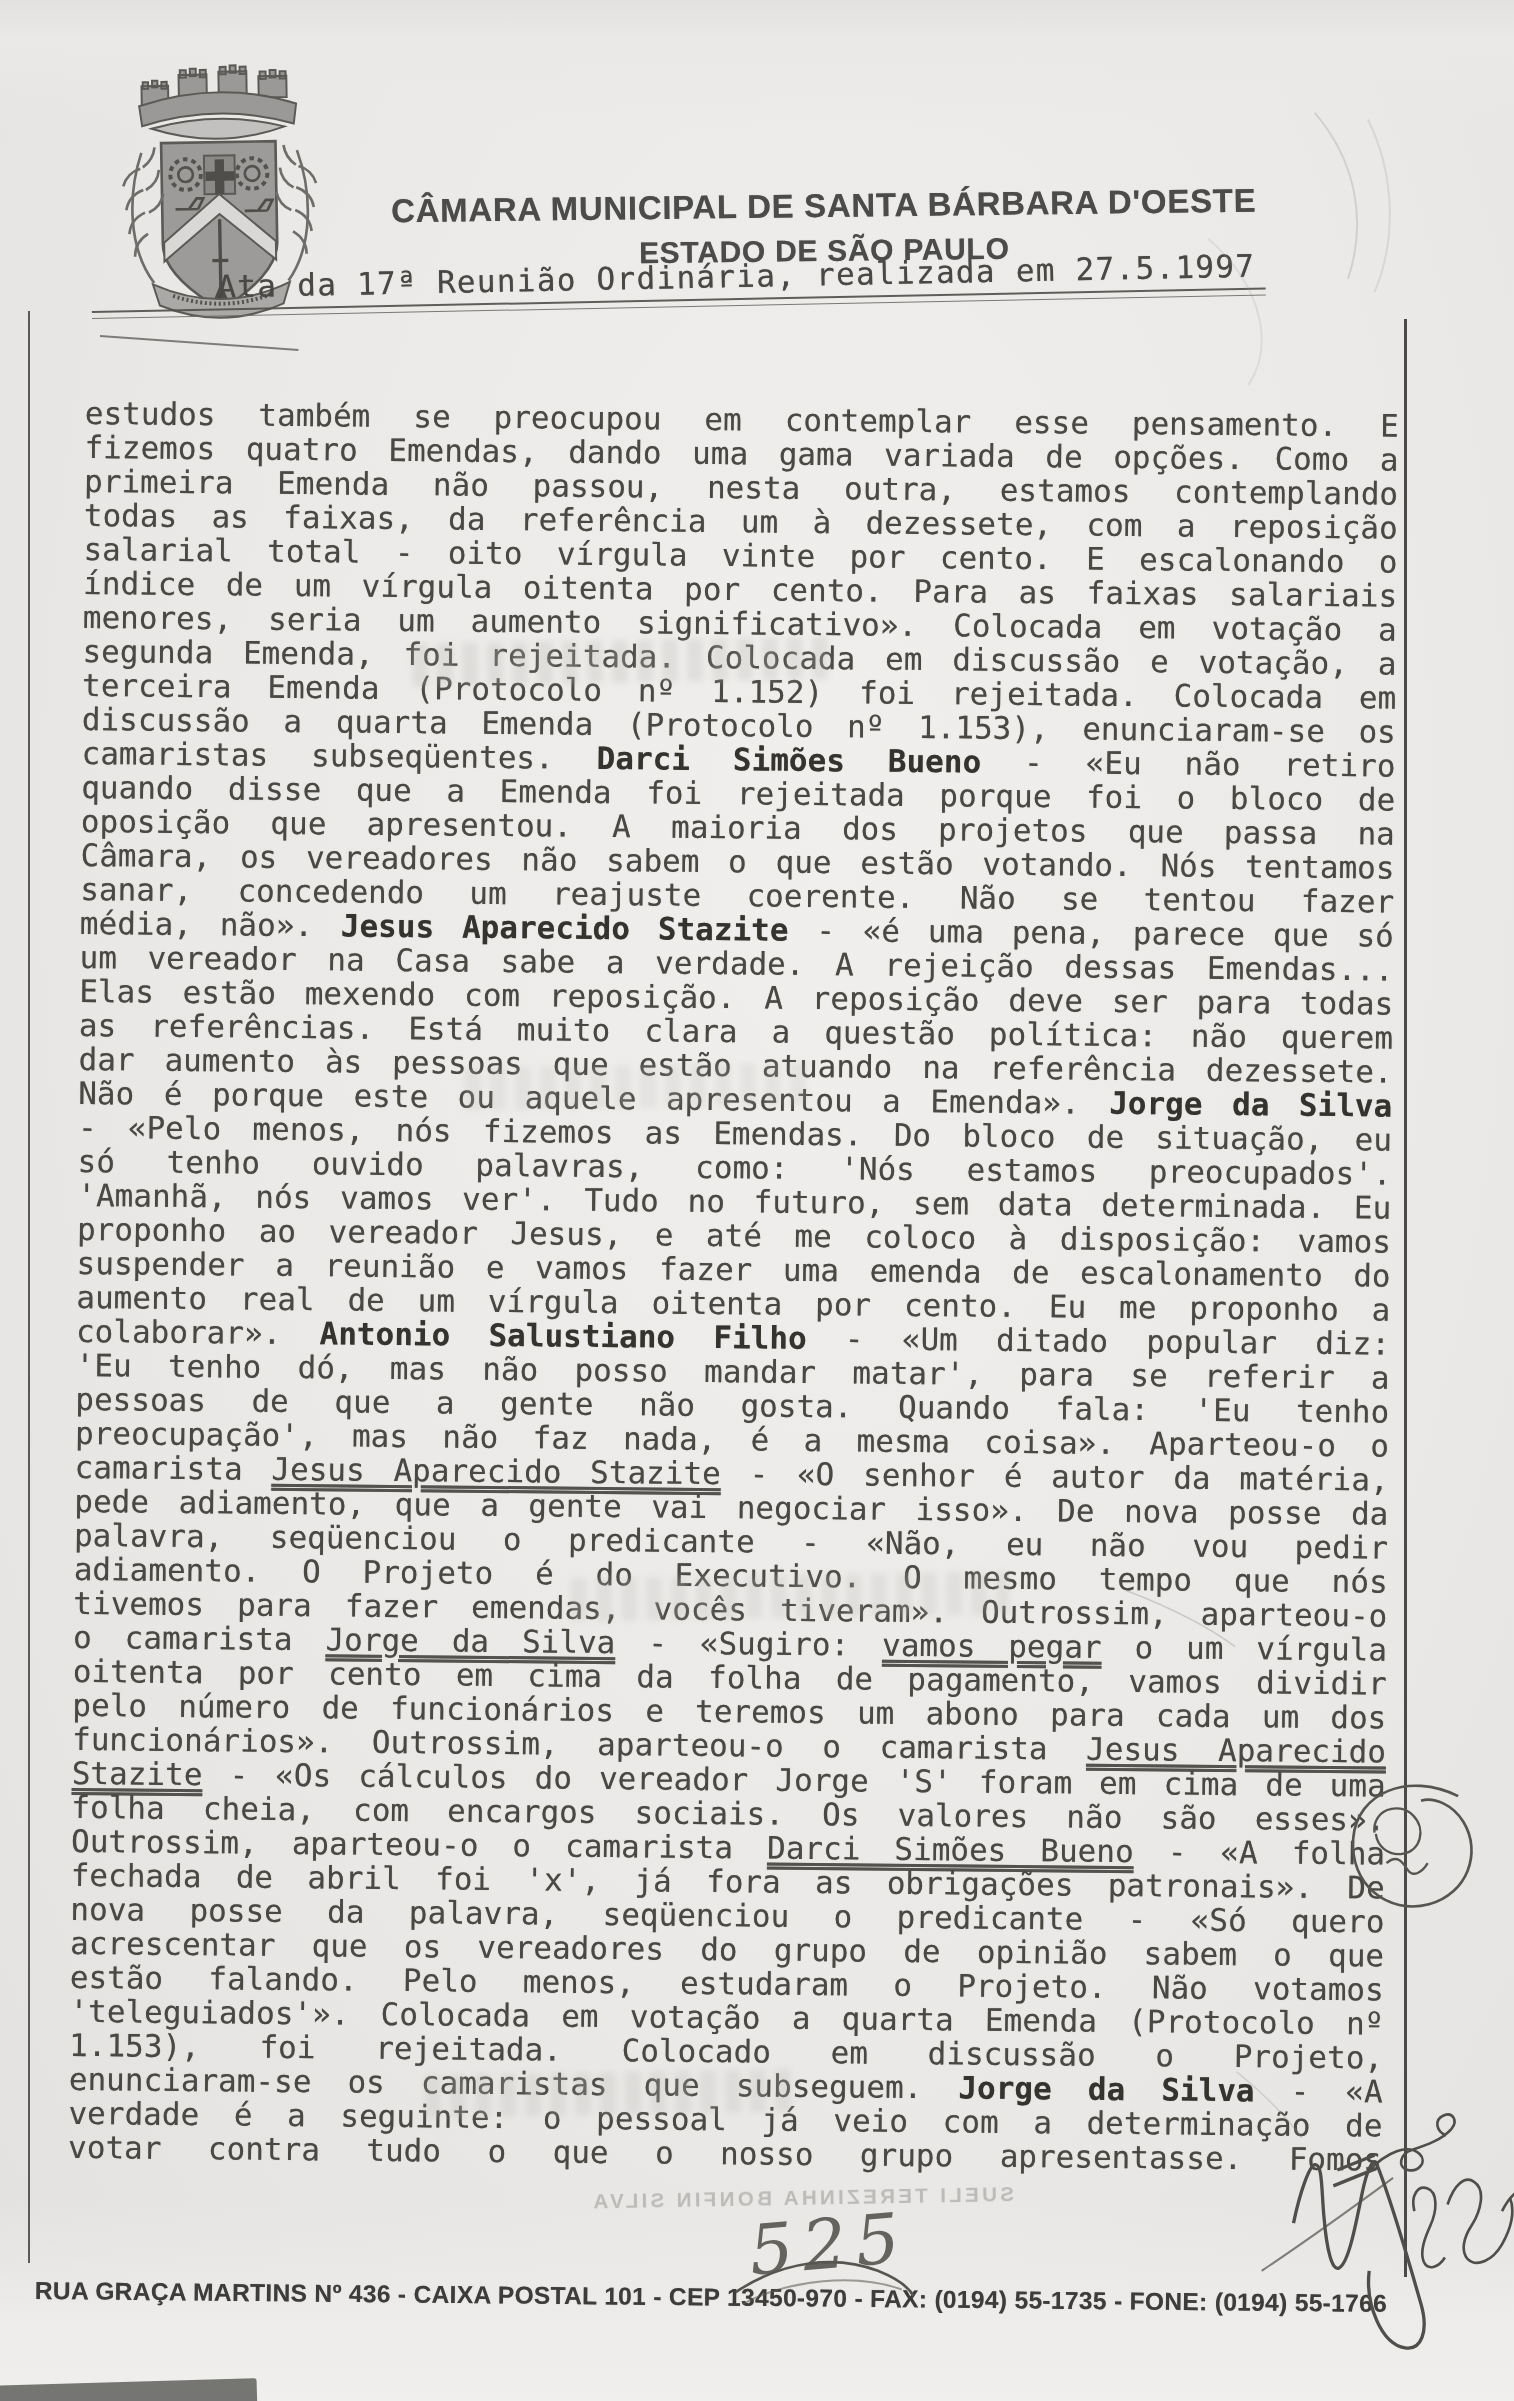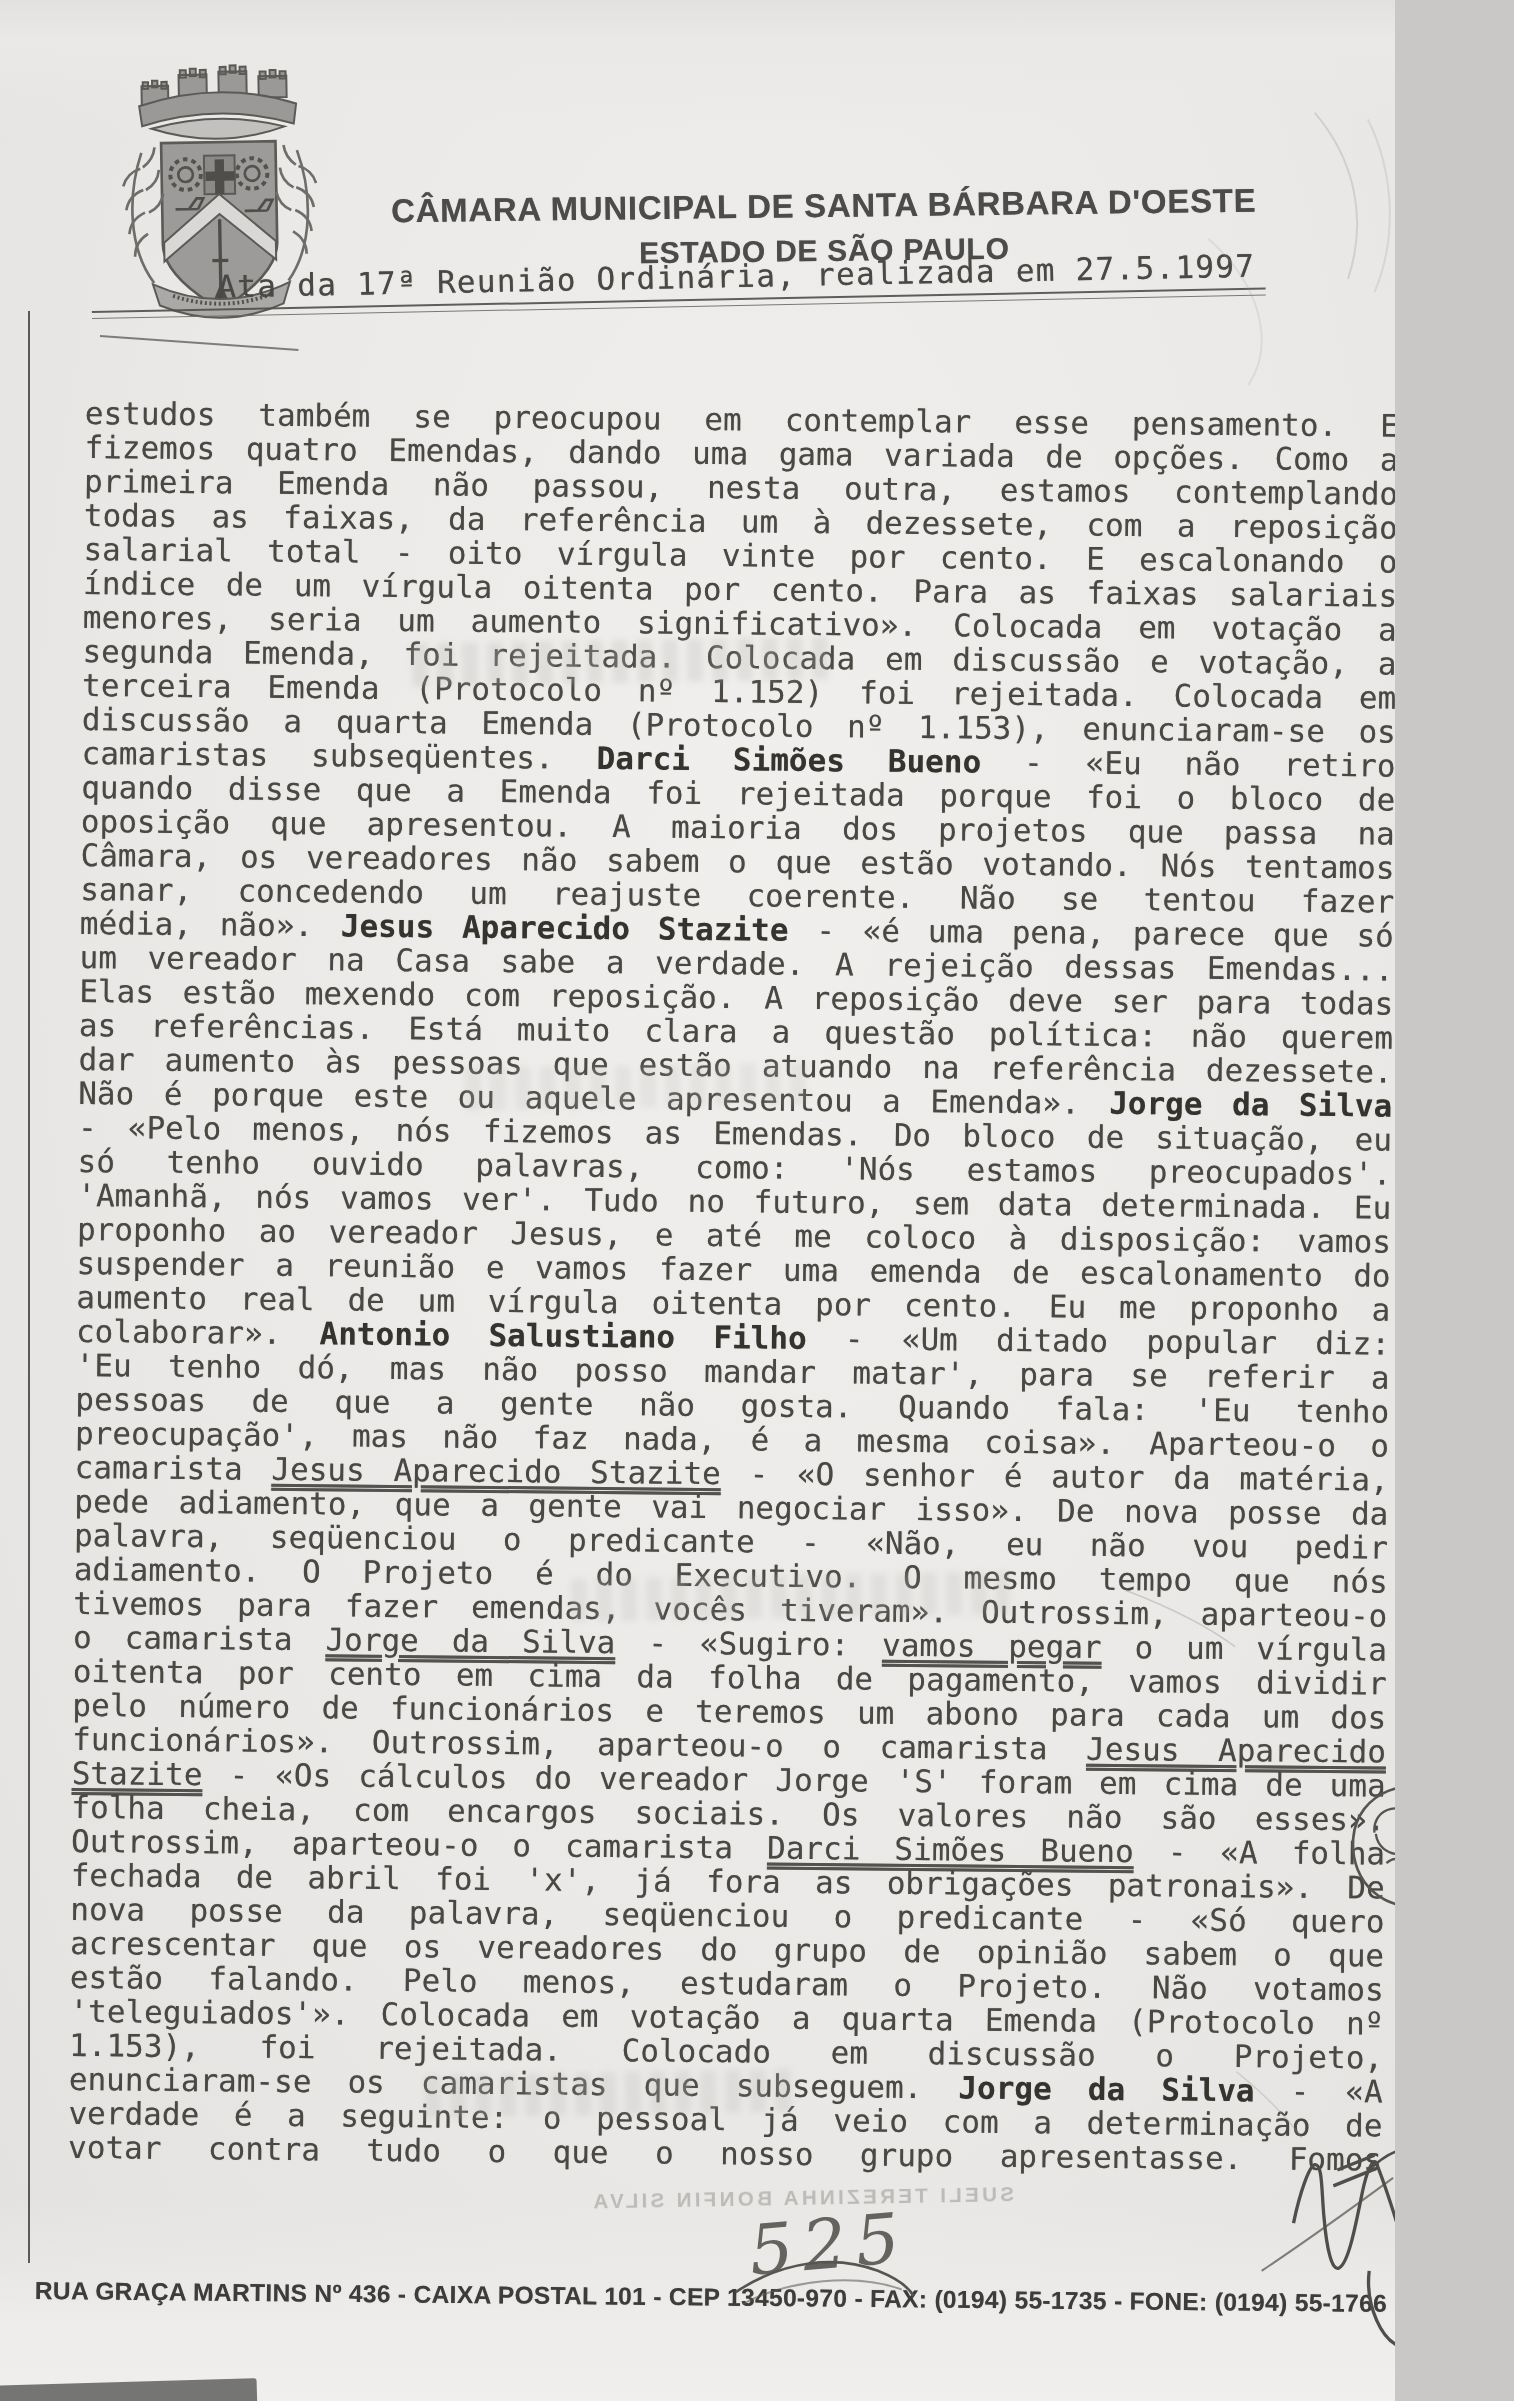--- a/index.html
+++ b/index.html
@@ -1,17 +1,17 @@
 <!DOCTYPE html>
 <html lang="pt" style="font-size:10.6px"><head>
 <meta charset="utf-8">
 <style>
   html,body{margin:0;padding:0;background:#c9c8c6;}
   .page{
-    position:relative;width:1395px;height:2401px;overflow:hidden;
+    position:relative;width:1514px;height:2401px;overflow:hidden;
     background:
       linear-gradient(180deg,#e2e1df 0px,#eae9e7 40px,rgba(0,0,0,0) 133px),
       linear-gradient(0deg,#f0efed 0px,#edecea 80px,rgba(0,0,0,0) 199px),
       radial-gradient(ellipse at 55% 35%, #f0efed 0%, #eae9e7 55%, #e2e1df 100%);
     font-family:"DejaVu Sans Mono", monospace;
   }
   
   .org{
     position:absolute;left:359px;top:187px;width:930px;text-align:center;
     transform:rotate(-0.7deg);color:#4b4b49;

